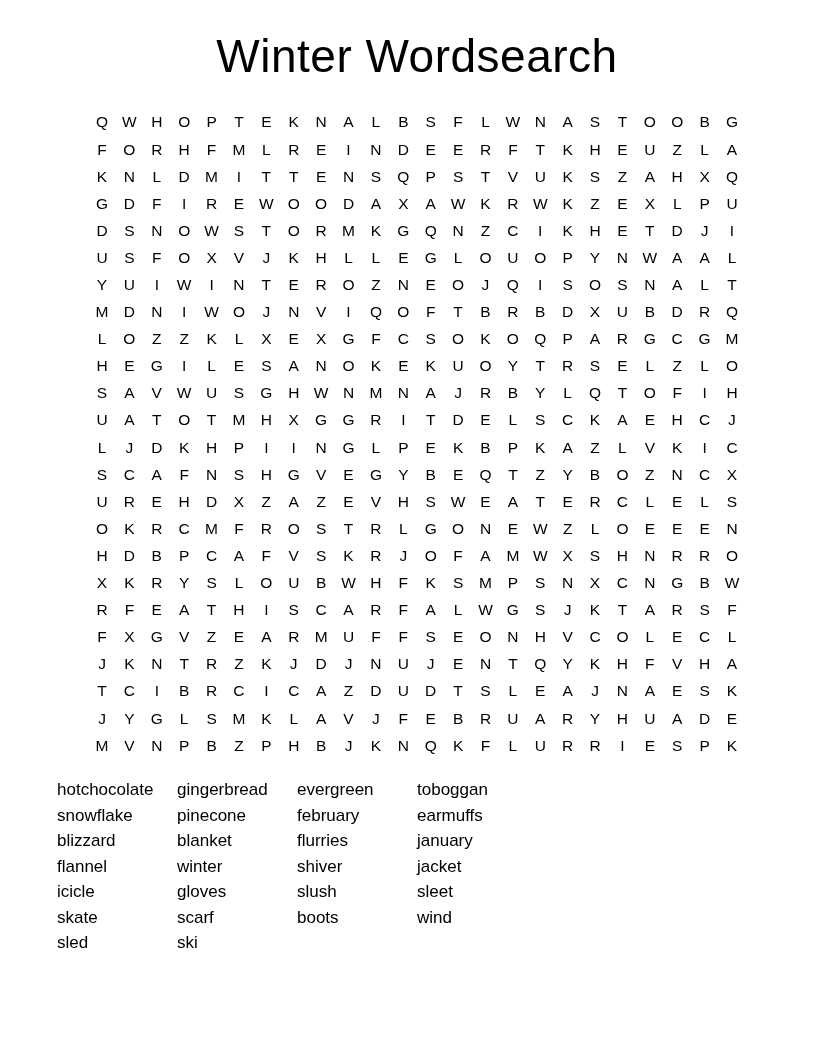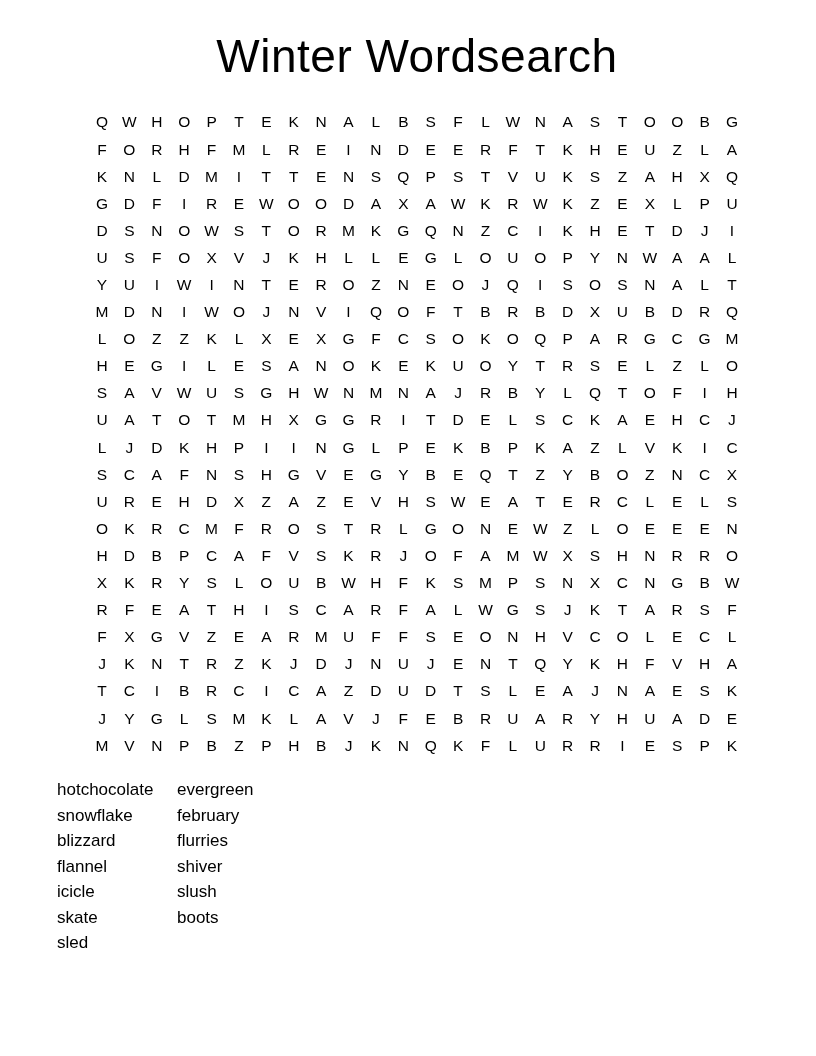--- a/index.html
+++ b/index.html
@@ -646,21 +646,38 @@
       <div class="word-col">
         <div class="word">hotchocolate</div>
         <div class="word">snowflake</div>
         <div class="word">blizzard</div>
         <div class="word">flannel</div>
         <div class="word">icicle</div>
         <div class="word">skate</div>
         <div class="word">sled</div>
       </div>
       <div class="word-col">
+        <div class="word">gingerbread</div>
+        <div class="word">pinecone</div>
+        <div class="word">blanket</div>
+        <div class="word">winter</div>
+        <div class="word">gloves</div>
+        <div class="word">scarf</div>
+        <div class="word">ski</div>
+      </div>
+      <div class="word-col">
         <div class="word">evergreen</div>
         <div class="word">february</div>
         <div class="word">flurries</div>
         <div class="word">shiver</div>
         <div class="word">slush</div>
         <div class="word">boots</div>
       </div>
+      <div class="word-col">
+        <div class="word">toboggan</div>
+        <div class="word">earmuffs</div>
+        <div class="word">january</div>
+        <div class="word">jacket</div>
+        <div class="word">sleet</div>
+        <div class="word">wind</div>
+      </div>
     </div>
 </div>
 
 </body></html>

